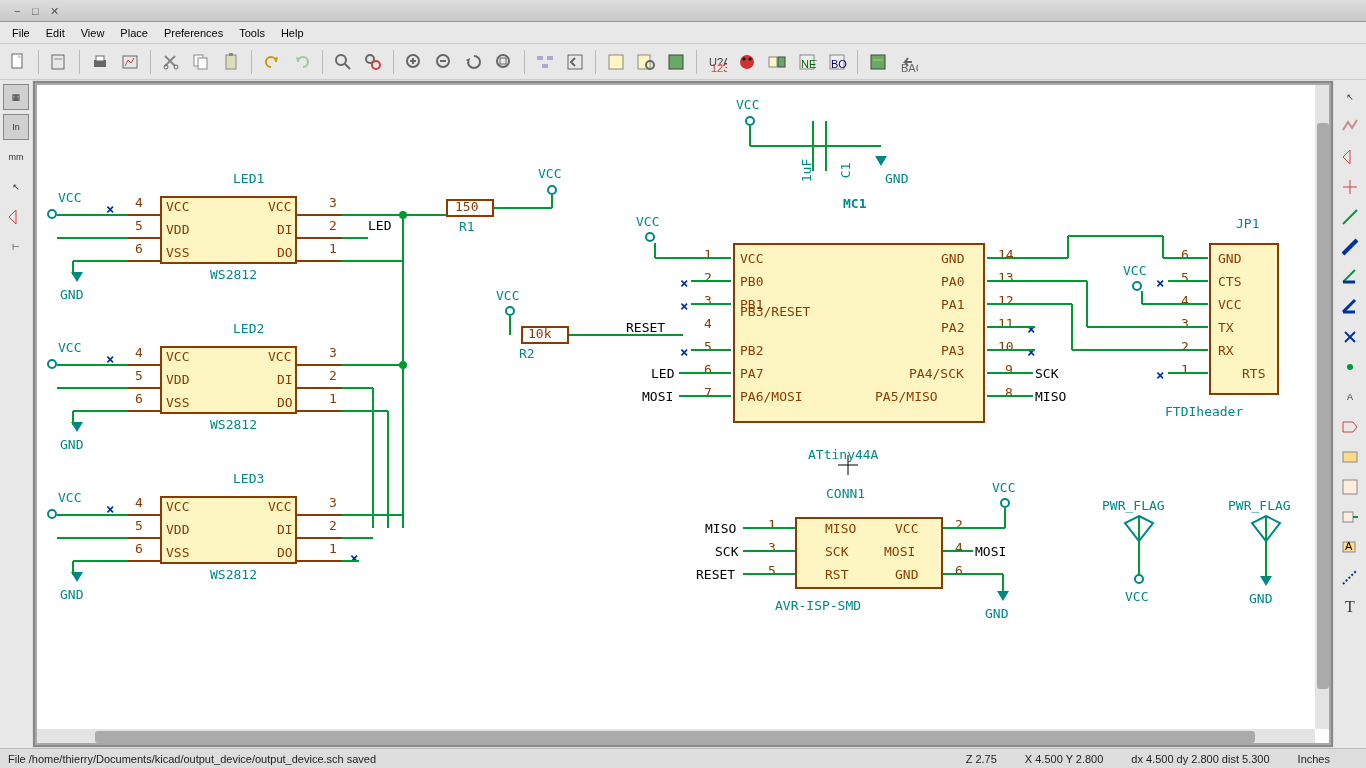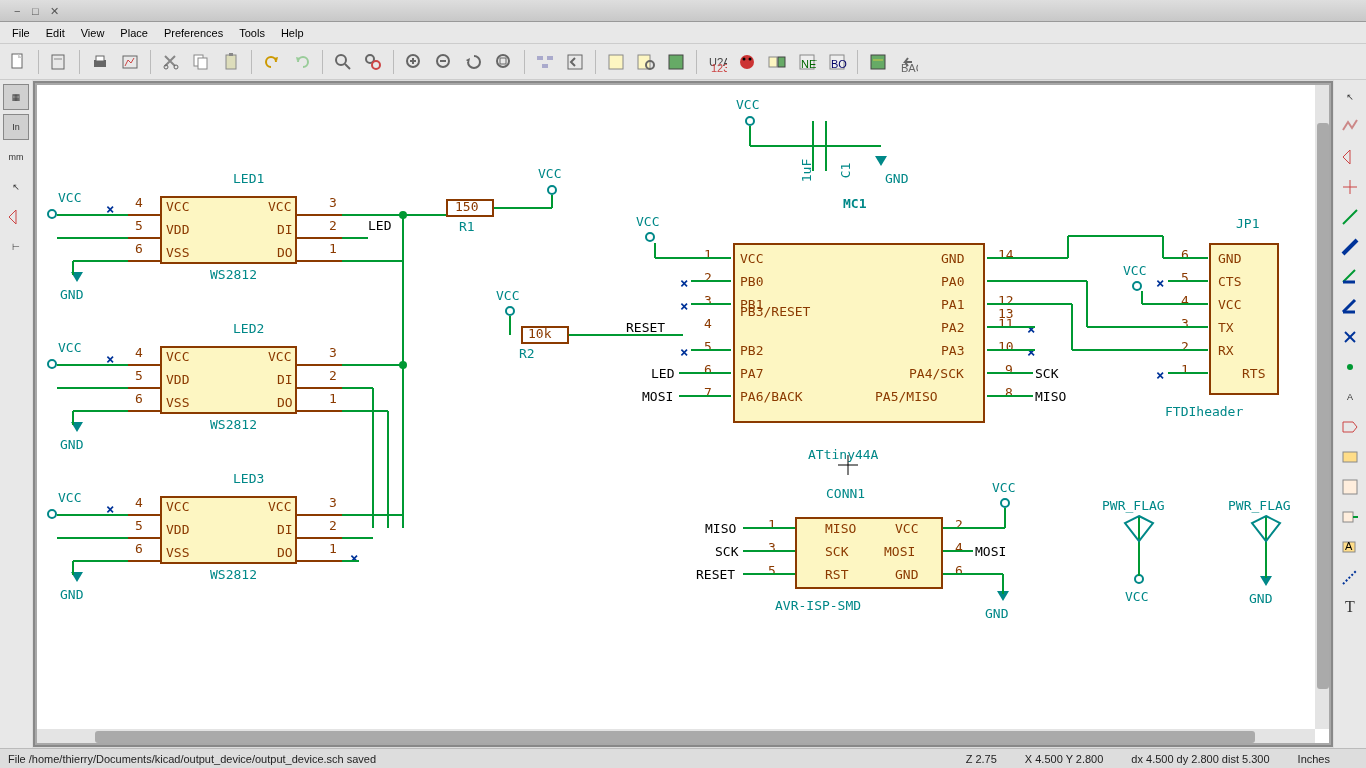--- a/index.html
+++ b/index.html
@@ -330,38 +330,38 @@
       <div class="block" style="left:690px; top:152px; width:252px; height:180px;"></div>
       <div class="schtext teal" style="left:800px; top:105px;font-weight:bold;">MC1</div>
       <div class="schtext teal" style="left:765px; top:356px;">ATtiny44A</div>
 
       <div class="schtext brown" style="left:697px; top:160px;">VCC</div>
       <div class="schtext brown" style="left:697px; top:183px;">PB0</div>
       <div class="schtext brown" style="left:697px; top:206px;">PB1</div>
       <div class="schtext brown" style="left:697px; top:213px;">PB3/RESET</div>
       <div class="schtext brown" style="left:697px; top:252px;">PB2</div>
       <div class="schtext brown" style="left:697px; top:275px;">PA7</div>
-      <div class="schtext brown" style="left:697px; top:298px;">PA6/BACK</div>
+      <div class="schtext brown" style="left:697px; top:298px;">PA6/MOSI</div>
       <div class="schtext brown" style="left:661px; top:156px;">1</div>
       <div class="schtext brown" style="left:661px; top:179px;">2</div>
       <div class="schtext brown" style="left:661px; top:202px;">3</div>
       <div class="schtext brown" style="left:661px; top:225px;">4</div>
       <div class="schtext brown" style="left:661px; top:248px;">5</div>
       <div class="schtext brown" style="left:661px; top:271px;">6</div>
       <div class="schtext brown" style="left:661px; top:294px;">7</div>
 
       <div class="schtext brown" style="left:898px; top:160px;">GND</div>
       <div class="schtext brown" style="left:898px; top:183px;">PA0</div>
       <div class="schtext brown" style="left:898px; top:206px;">PA1</div>
       <div class="schtext brown" style="left:898px; top:229px;">PA2</div>
       <div class="schtext brown" style="left:898px; top:252px;">PA3</div>
       <div class="schtext brown" style="left:866px; top:275px;">PA4/SCK</div>
       <div class="schtext brown" style="left:832px; top:298px;">PA5/MISO</div>
       <div class="schtext brown" style="left:955px; top:156px;">14</div>
-      <div class="schtext brown" style="left:955px; top:179px;margin-top:36px;">13</div>
+      <div class="schtext brown" style="left:955px; top:179px;">13</div>
       <div class="schtext brown" style="left:955px; top:202px;">12</div>
       <div class="schtext brown" style="left:955px; top:225px;">11</div>
       <div class="schtext brown" style="left:955px; top:248px;">10</div>
       <div class="schtext brown" style="left:962px; top:271px;">9</div>
       <div class="schtext brown" style="left:962px; top:294px;">8</div>
 
       <div class="schtext" style="left:583px; top:229px;">RESET</div>
       <div class="schtext" style="left:608px; top:275px;">LED</div>
       <div class="schtext" style="left:599px; top:298px;">MOSI</div>
       <div class="schtext" style="left:992px; top:275px;">SCK</div>

